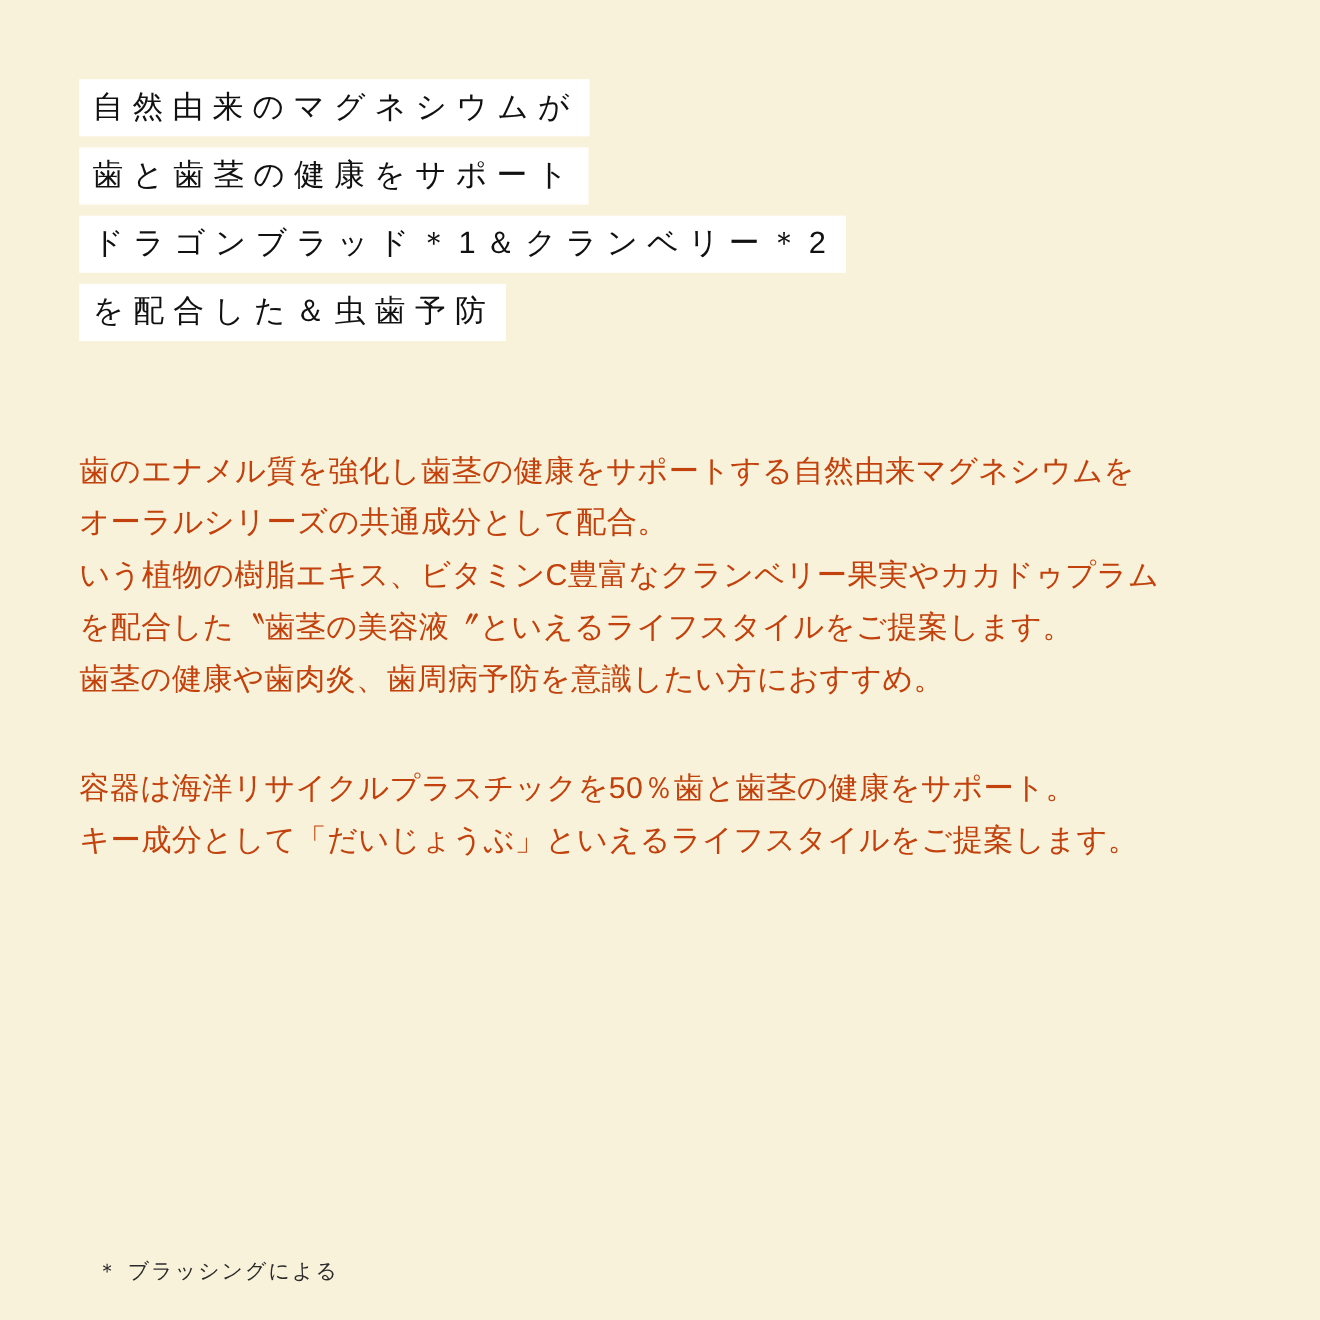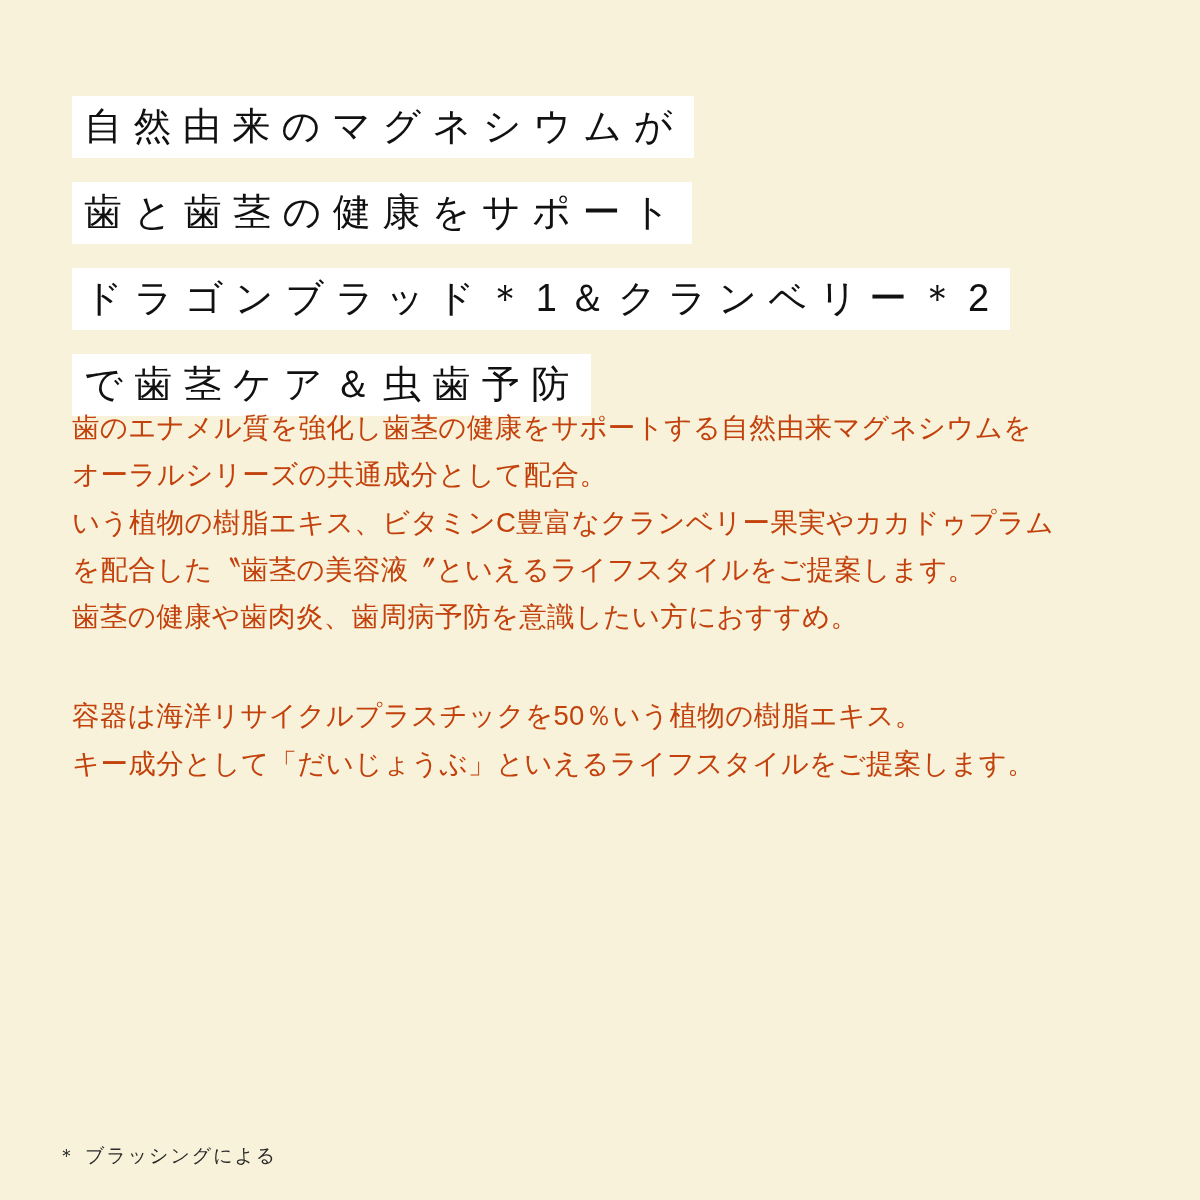--- a/index.html
+++ b/index.html
@@ -27,29 +27,28 @@
   .headline {
     position: absolute;
     left: 72px;
     top: 72px;
     width: 1060px;
   }
   .headline-line {
     display: block;
     background: #ffffff;
     color: #111111;
-    font-size: 38px;
+    font-size: 28px;
     line-height: 1.0;
     font-weight: 400;
     letter-spacing: 0.30em;
     padding: 11px 10px 13px 12px;
     margin-bottom: 10px;
     width: fit-content;
     white-space: nowrap;
-    margin-top: 24px;
   }
 
   
   .body-copy {
     position: absolute;
     left: 72px;
     top: 404px;
     width: 1080px;
   }
   .para {
@@ -60,47 +59,47 @@
     color: #c2410c;
     white-space: nowrap;
   }
   .para-gap {
     height: 52px;
   }
 
   
   .footnote {
     position: absolute;
-    left: 57px;
+    left: 88px;
     top: 1143px;
     font-size: 19px;
     letter-spacing: 0.10em;
     color: #2a2a2a;
   }
 </style>
 </head>
 <body style="background: rgb(247, 242, 217);">
 
 <div class="page">
 
   <div class="headline">
     <span class="headline-line">自然由来のマグネシウムが</span>
     <span class="headline-line">歯と歯茎の健康をサポート</span>
     <span class="headline-line">ドラゴンブラッド＊1＆クランベリー＊2</span>
-    <span class="headline-line">で歯茎ケア＆虫歯予防</span>
+    <span class="headline-line">を配合した＆虫歯予防</span>
   </div>
 
   <div class="body-copy">
     <p class="para">歯のエナメル質を強化し歯茎の健康をサポートする自然由来マグネシウムを</p>
     <p class="para">オーラルシリーズの共通成分として配合。</p>
     <p class="para">いう植物の樹脂エキス、ビタミンC豊富なクランベリー果実やカカドゥプラム</p>
     <p class="para">を配合した〝歯茎の美容液〞といえるライフスタイルをご提案します。</p>
     <p class="para">歯茎の健康や歯肉炎、歯周病予防を意識したい方におすすめ。</p>
 
     <div class="para-gap"></div>
 
-    <p class="para">容器は海洋リサイクルプラスチックを50％いう植物の樹脂エキス。</p>
+    <p class="para">容器は海洋リサイクルプラスチックを50％歯と歯茎の健康をサポート。</p>
     <p class="para">キー成分として「だいじょうぶ」といえるライフスタイルをご提案します。</p>
   </div>
 
   <div class="footnote">＊ ブラッシングによる</div>
 
 </div>
 
 </body></html>

